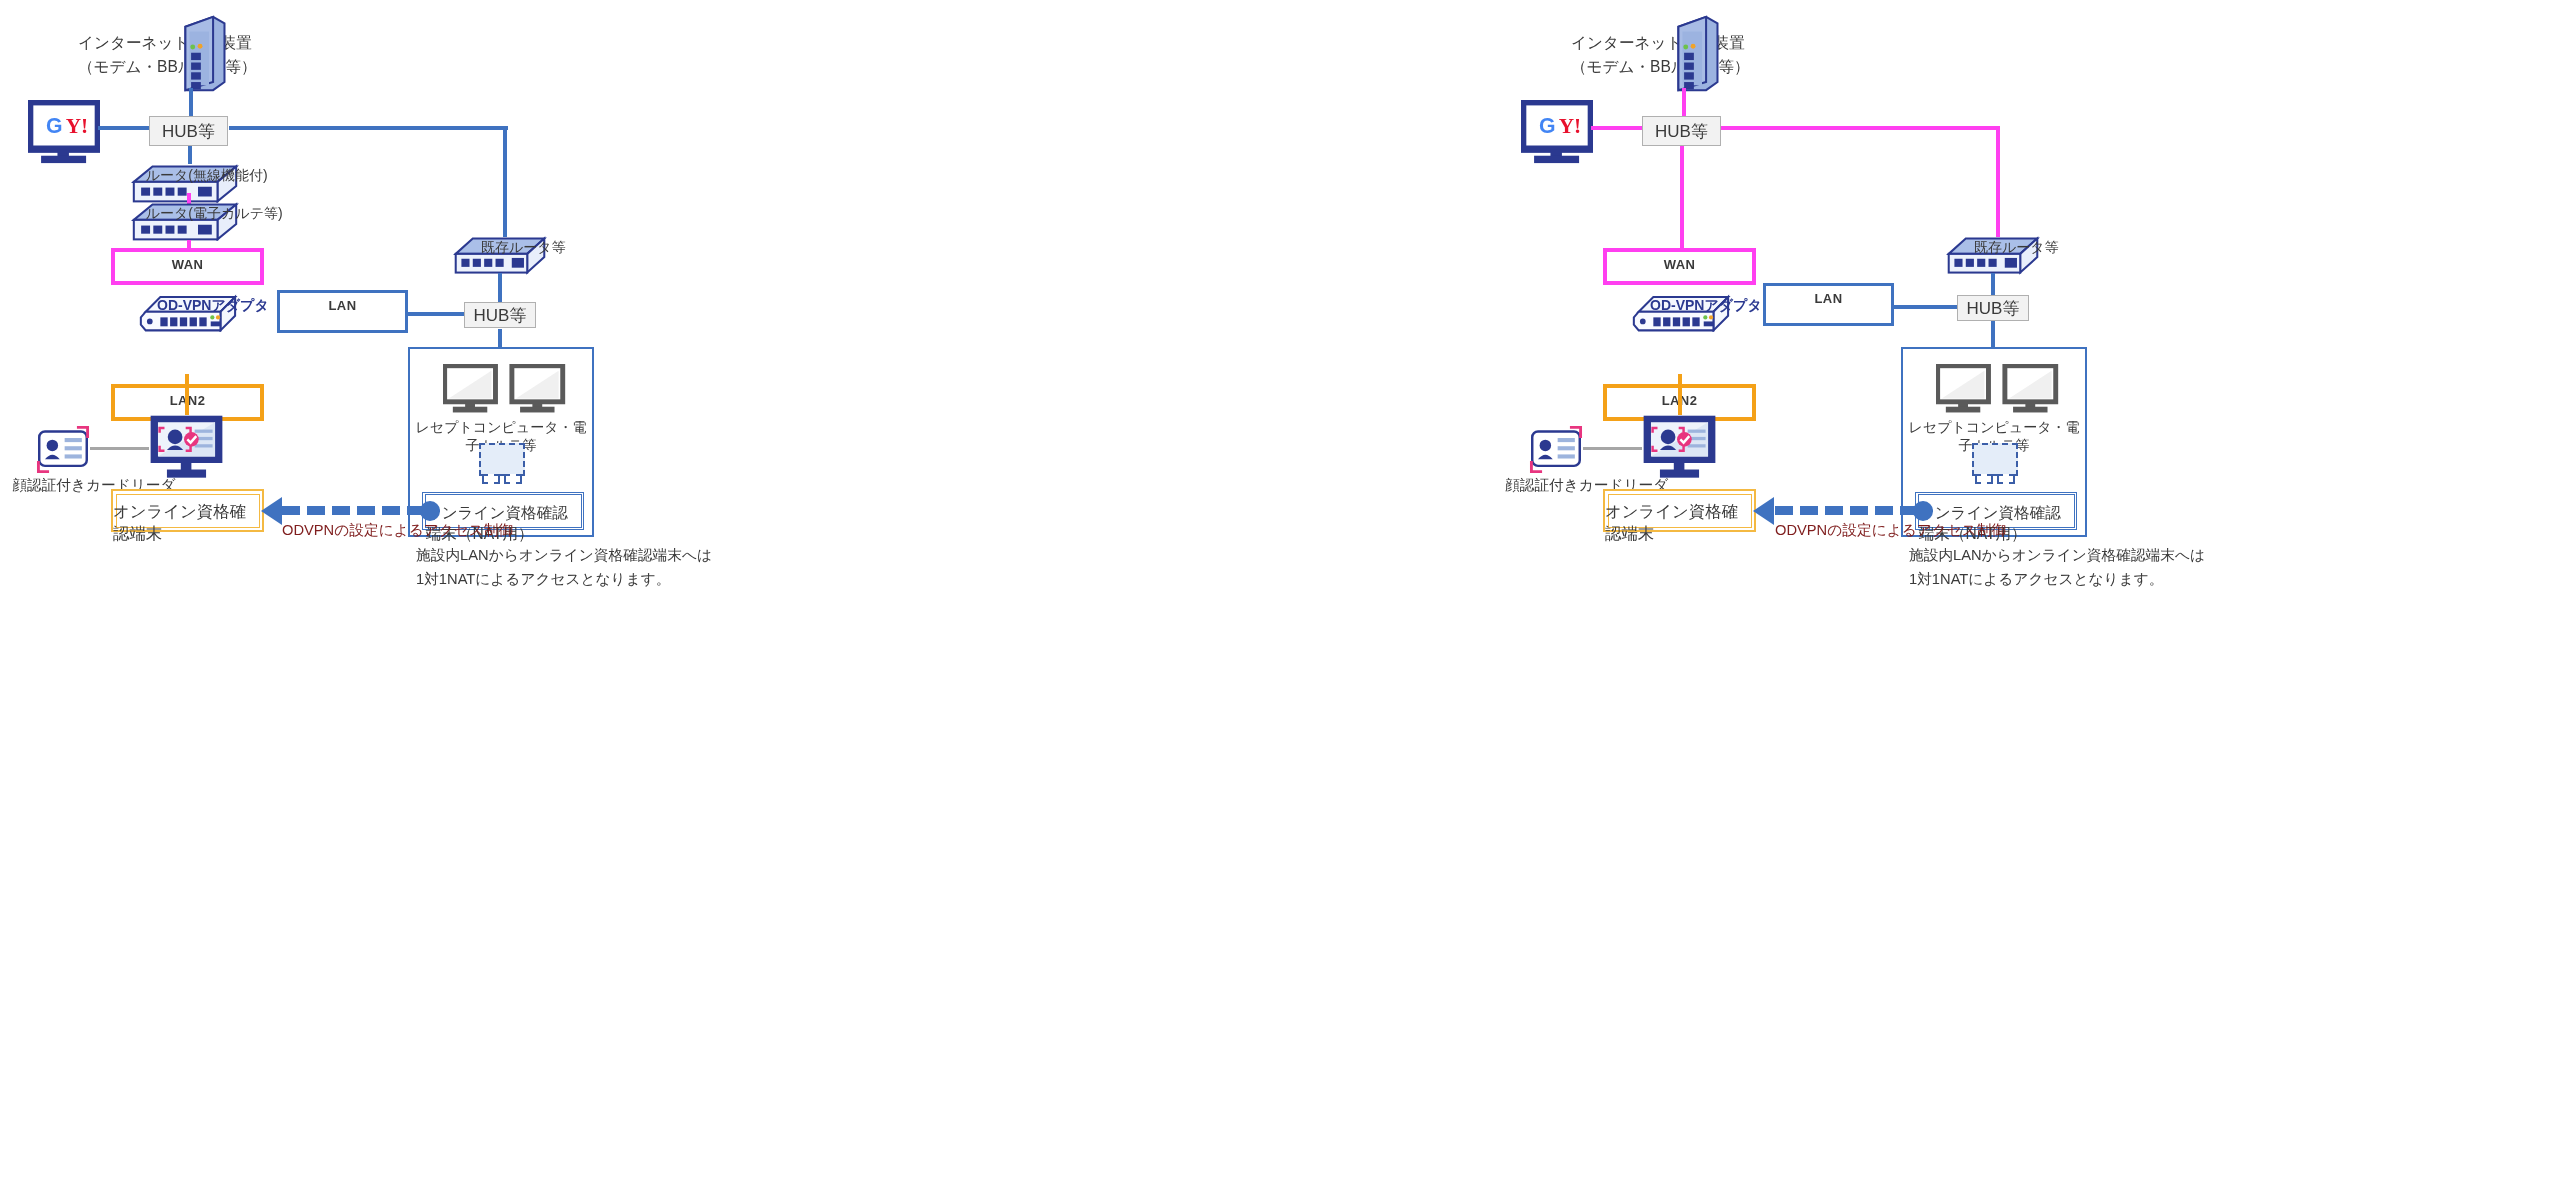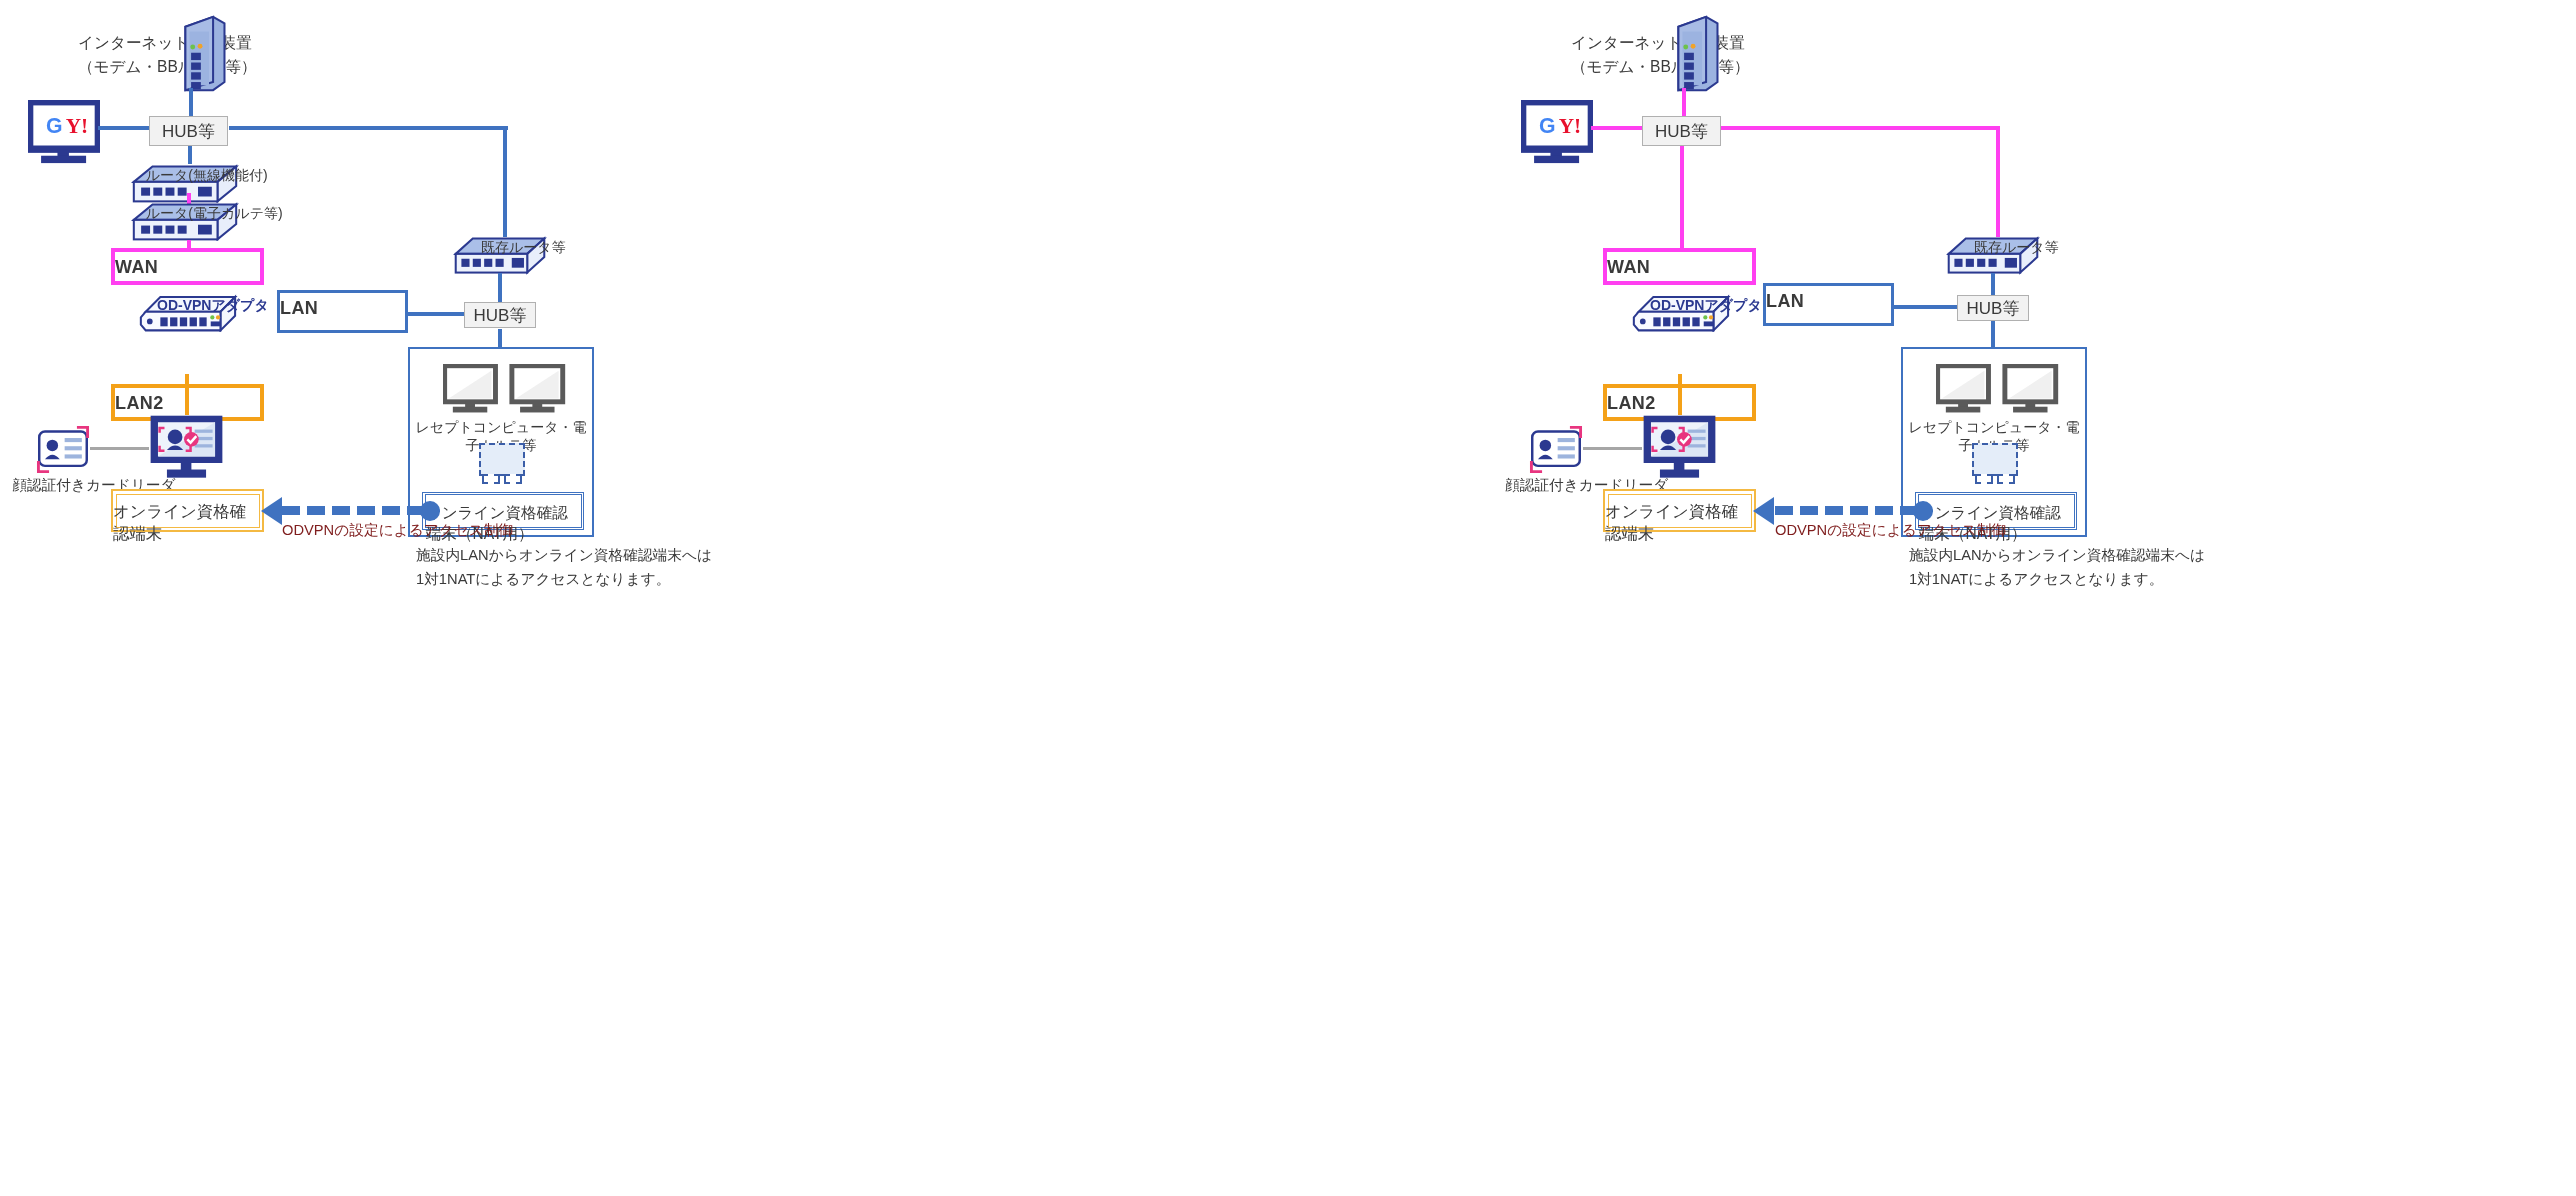--- a/index.html
+++ b/index.html
@@ -11,22 +11,22 @@
   #diag-right{left:1288px;}
 
   
   .line{position:absolute;background:#3f72c0;}
   .line.magenta{background:#ff3ff0;}
   .line.orange{background:#f4a118;}
   .line.grey{background:#a6a6a6;}
 
   .zone{position:absolute;box-sizing:border-box;background:#fff;}
   .zone .zone-label{
-     position:absolute;left:0;right:0;top:4.9px;
-     font-weight:bold;font-size:18px;color:#3a3a3a;letter-spacing:0.4px;
+     position:absolute;left:0;right:0;top:4.9px;text-align:center;
+     font-weight:bold;font-size:13px;color:#3a3a3a;letter-spacing:0.4px;
   }
   .zone.wan{border:4.1px solid #ff3ff0;}
   .zone.lan{border:3.3px solid #3f72c0;}
   .zone.lan2{border:4.1px solid #f4a118;margin-top:46px;}
 
   .hub{
      position:absolute;box-sizing:border-box;background:#f2f2f2;border:0.8px solid #b0b0b0;
      display:flex;align-items:center;justify-content:center;
      font-size:17px;color:#3a3a3a;
   }

